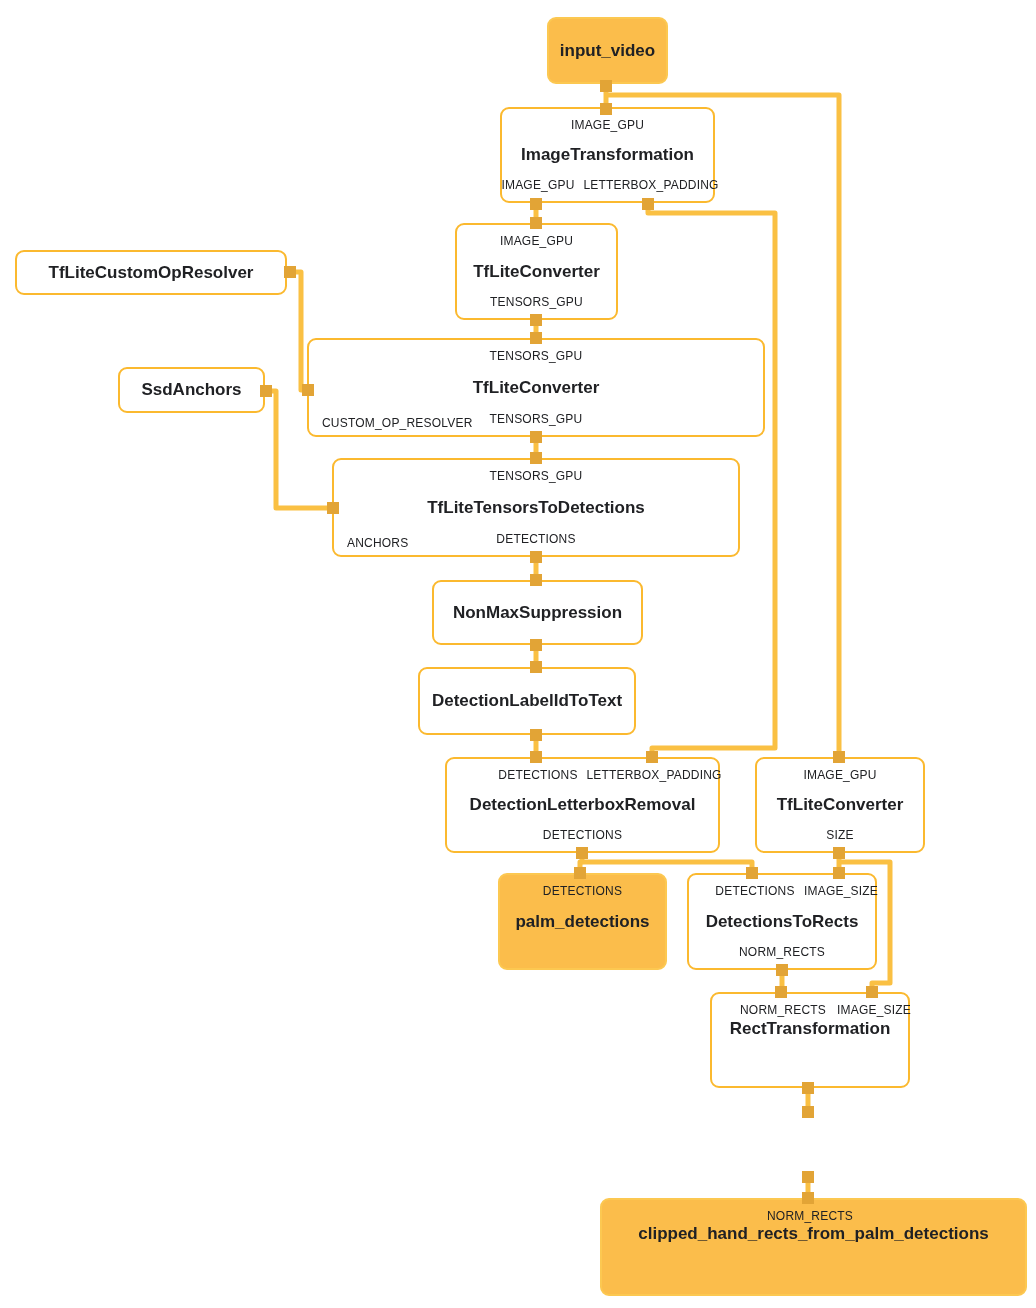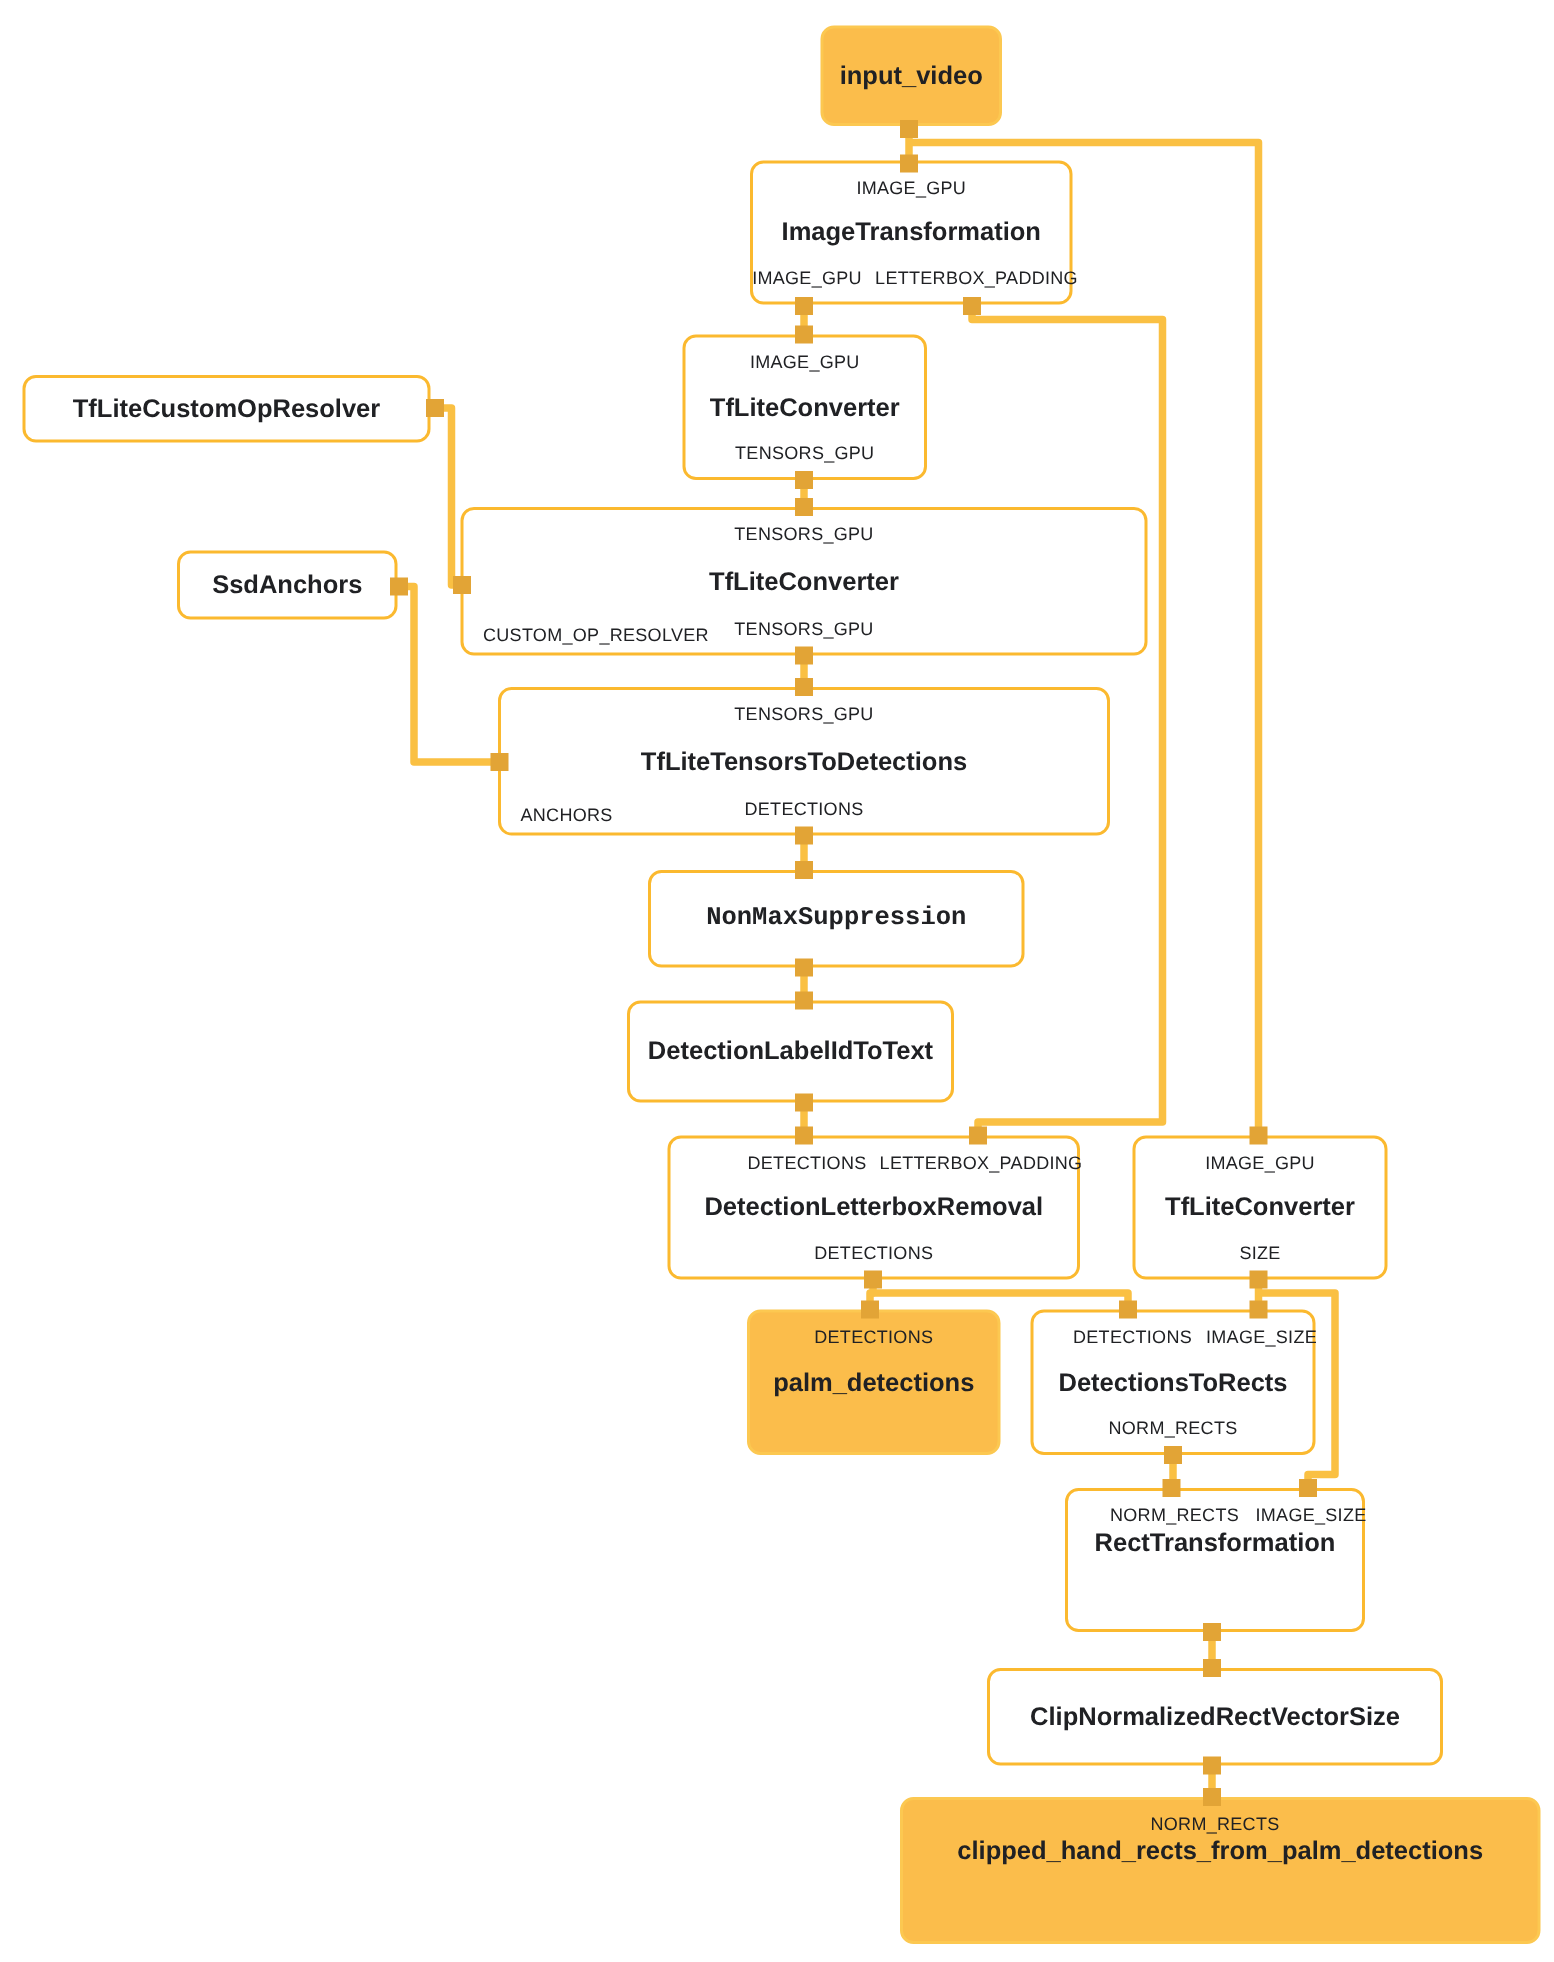--- a/index.html
+++ b/index.html
@@ -125,21 +125,21 @@
     <span class="plabel bottom span">TENSORS_GPU</span>
   </div>
 
   <div class="node" style="left:332px;top:458px;width:408px;height:99px;">
     <span class="plabel top span">TENSORS_GPU</span>
     <span class="plabel left">ANCHORS</span>
     <div class="ntitle">TfLiteTensorsToDetections</div>
     <span class="plabel bottom span">DETECTIONS</span>
   </div>
 
-  <div class="node" style="left:432px;top:580px;width:251px;height:65px;font-family:Liberation Mono, monospace;">
+  <div class="node" style="left:432px;top:580px;width:211px;height:65px;">
     <div class="ntitle">NonMaxSuppression</div>
   </div>
 
   <div class="node" style="left:418px;top:667px;width:218px;height:68px;">
     <div class="ntitle">DetectionLabelIdToText</div>
   </div>
 
   <div class="node" style="left:445px;top:757px;width:275px;height:96px;">
     <span class="plabel top at" style="left:91px;">DETECTIONS</span>
     <span class="plabel top at" style="left:207px;">LETTERBOX_PADDING</span>
@@ -164,22 +164,19 @@
     <div class="ntitle">DetectionsToRects</div>
     <span class="plabel bottom span">NORM_RECTS</span>
   </div>
 
   <div class="node" style="left:710px;top:992px;width:200px;height:96px;">
     <span class="plabel top at" style="left:71px;">NORM_RECTS</span>
     <span class="plabel top at" style="left:162px;">IMAGE_SIZE</span>
     <div class="ntitle" style="bottom:22px;">RectTransformation</div>
   </div>
 
-  <div class="node" style="left:658px;top:1112px;width:304px;height:65px;">
-    <div class="ntitle">ClipNormalizedRectVectorSize</div>
-  </div>
 
   <div class="node stream" style="left:600px;top:1198px;width:427px;height:98px;">
     <span class="plabel top at" style="left:208px;">NORM_RECTS</span>
     <div class="ntitle" style="bottom:26px;">clipped_hand_rects_from_palm_detections</div>
   </div>
 
 </div>
 
 </body></html>

